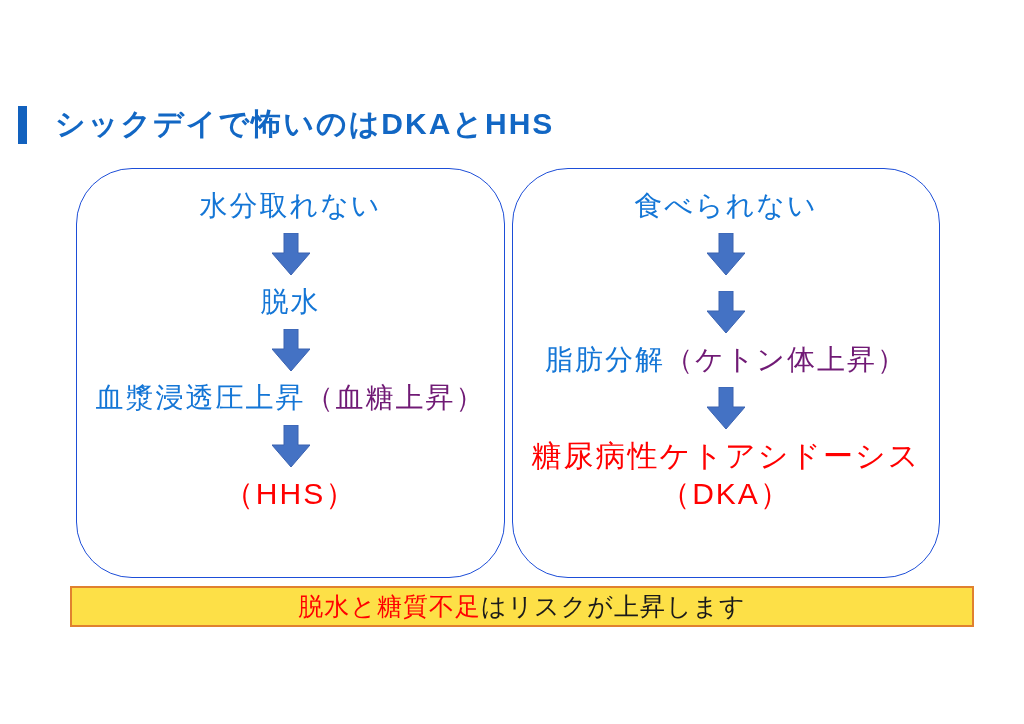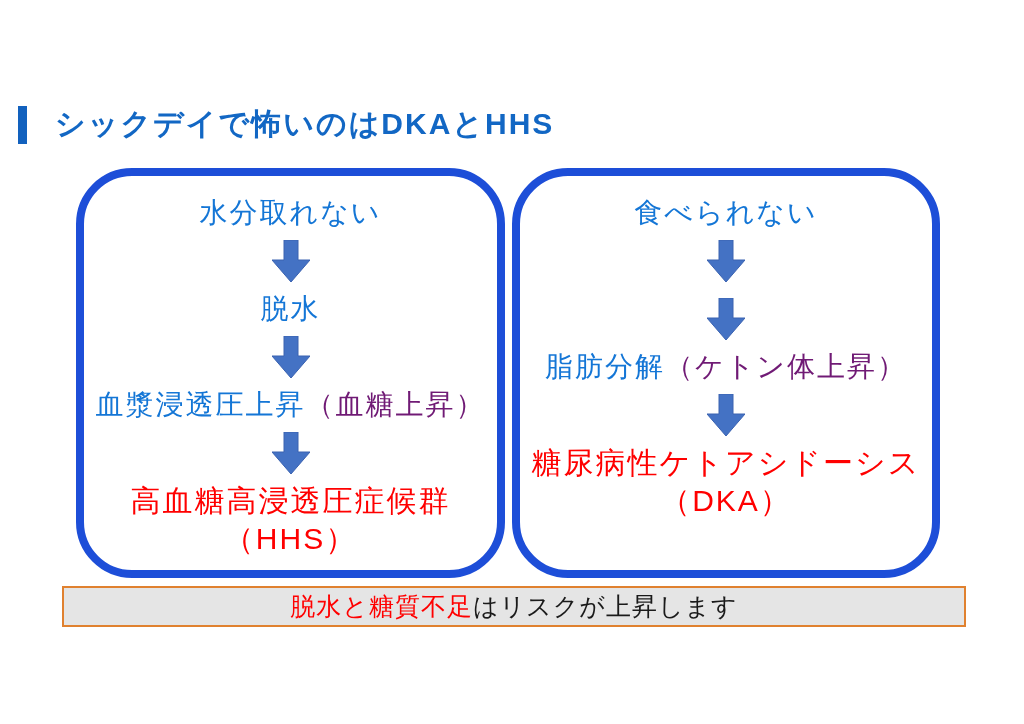--- a/index.html
+++ b/index.html
@@ -24,21 +24,21 @@
     font-weight: bold;
     color: #1267c4;
     letter-spacing: 2px;
     white-space: nowrap;
   }
 
   
   .panels { position: absolute; left: 76px; top: 168px; display: flex; gap: 7px; }
   .panel {
     width: 429px; height: 410px;
-    border: 8px solid #1d4ed8;
+    border: 1px solid #1d4ed8;
     border-radius: 56px;
     background: #ffffff;
     display: flex;
     flex-direction: column;
     align-items: center;
     padding-top: 18px;
   }
   .panel-right { width: 428px; }
 
   .step {
@@ -56,24 +56,24 @@
     font-size: 30px;
     line-height: 38px;
     letter-spacing: 2px;
     text-align: center;
     white-space: nowrap;
   }
 
   
   .note-strip {
     position: absolute;
-    left: 62px; top: 586px;
+    left: 70px; top: 586px;
     width: 904px; height: 41px;
     border: 2px solid #e0812f;
-    background: #e5e5e5;
+    background: #fde047;
     display: flex;
     align-items: center;
     justify-content: center;
     white-space: nowrap;
     font-size: 25px;
     letter-spacing: 1px;
   }
   .note-red { color: #ff0000; }
   .note-black { color: #1a1a1a; }
 </style>
@@ -102,21 +102,20 @@
           <polygon points="12,0 26,0 26,20 38,20 19,42 0,20 12,20" fill="#4472c4" stroke="#3a62b0" stroke-width="1"></polygon>
         </svg>
       </div>
       <div class="step"><span>血漿浸透圧上昇</span><span class="paren-note">（血糖上昇）</span></div>
       <div class="arrow-wrap">
         <svg width="38" height="42" viewBox="0 0 38 42">
           <polygon points="12,0 26,0 26,20 38,20 19,42 0,20 12,20" fill="#4472c4" stroke="#3a62b0" stroke-width="1"></polygon>
         </svg>
       </div>
       <div class="result">
-        <div>高血糖高浸透圧症候群</div>
         <div>（HHS）</div>
       </div>
     </div>
 
     <div class="panel panel-right">
       <div class="step">食べられない</div>
       <div class="arrow-wrap">
         <svg width="38" height="42" viewBox="0 0 38 42">
           <polygon points="12,0 26,0 26,20 38,20 19,42 0,20 12,20" fill="#4472c4" stroke="#3a62b0" stroke-width="1"></polygon>
         </svg>

